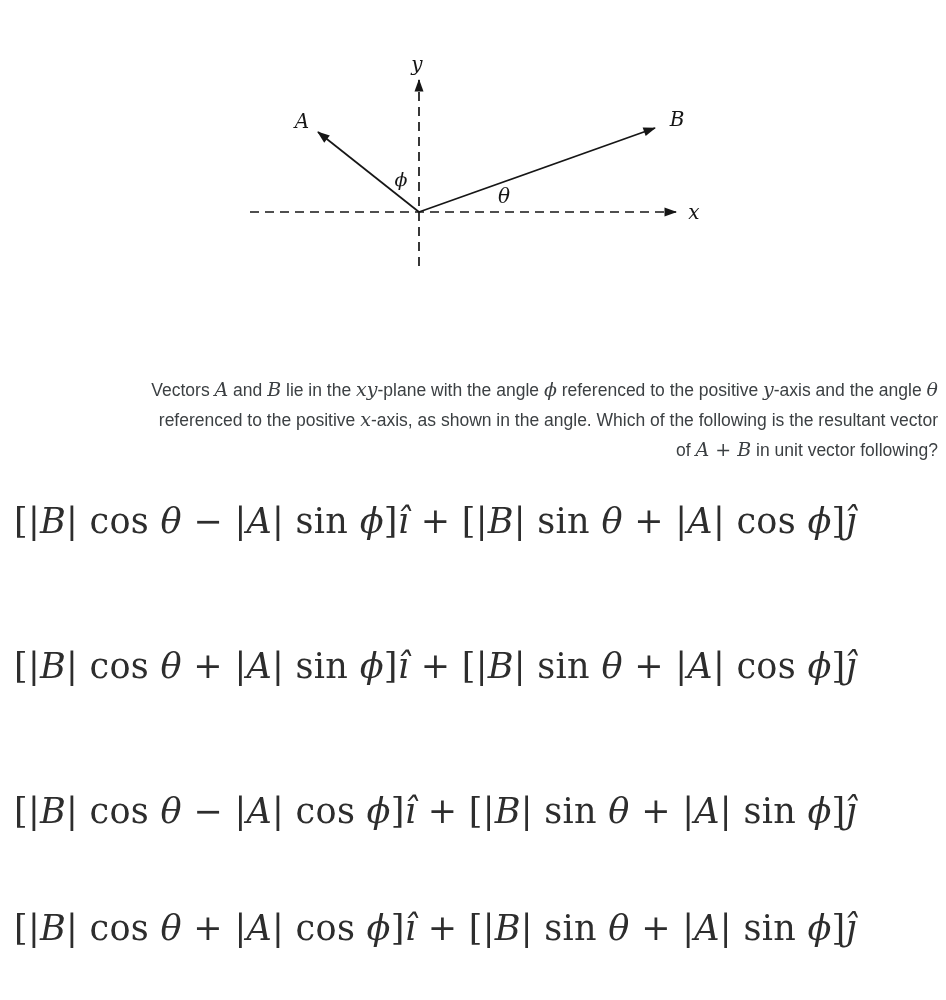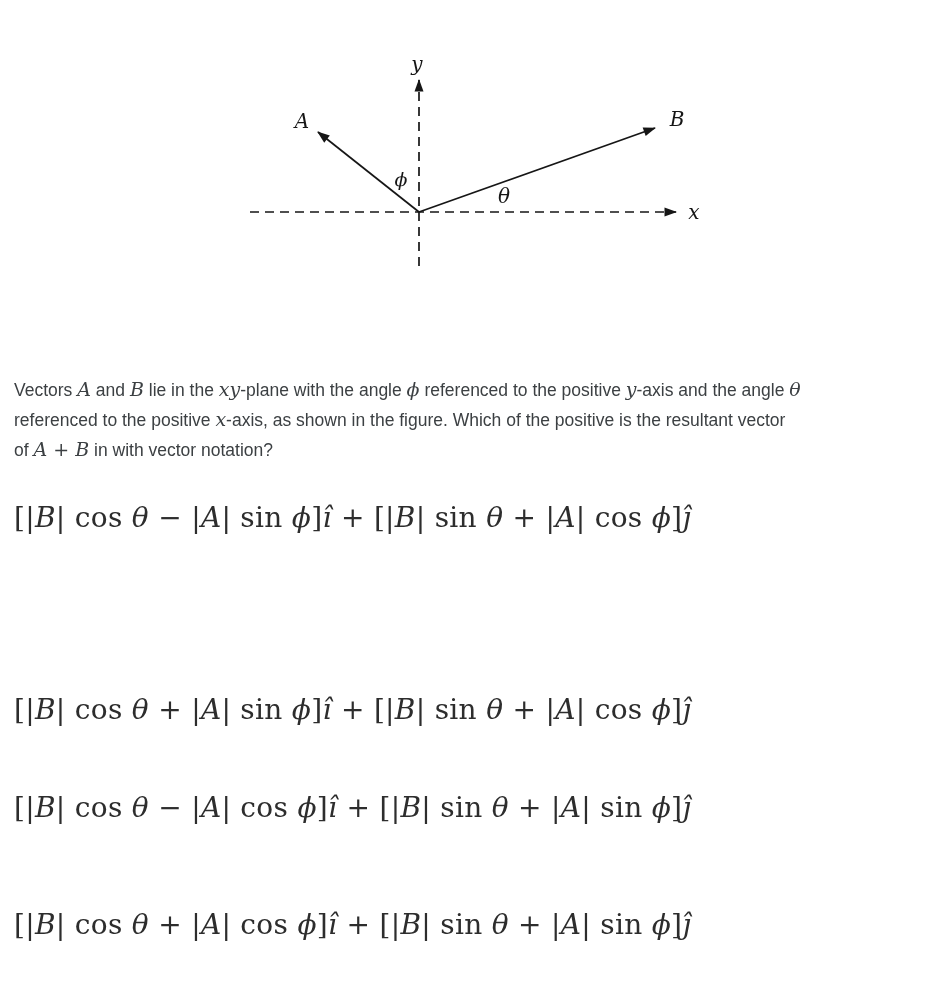--- a/index.html
+++ b/index.html
@@ -34,42 +34,43 @@
     font-family:"DejaVu Serif", serif;
     font-style:italic;
     fill:var(--d-ink);
     font-size:20px;
   }
   .fig-label.small{ font-size:19px; }
   
   .question{
     position:absolute; top:375px; left:14px; width:924px;
     color:var(--q-ink);
+    text-align:right;
   }
   .qline{
     font-size:17.5px; line-height:29px; white-space:nowrap;
   }
   .qline .math{
     font-family:"DejaVu Serif", serif;
     font-style:italic;
     font-size:19px;
   }
   .qline .rm{ font-family:"Liberation Sans", sans-serif; }
   
   .option{
     position:absolute; left:14px; height:46px;
     cursor:pointer; white-space:nowrap;
   }
   .option-1{ top:501px; }
-  .option-2{ top:646px;margin-top:47px; }
+  .option-2{ top:646px; }
   .option-3{ top:791px;text-align:right; }
   .option-4{ top:908px; }
   .formula{
     font-family:"DejaVu Serif", serif;
-    font-size:28px;
+    font-size:35px;
     color:var(--f-ink);
     letter-spacing:0.3px;
   }
   .formula .math{ font-style:italic; }
   .formula .rm{ font-style:normal; }
 </style>
 </head>
 <body>
 
 <div class="page">
@@ -92,22 +93,22 @@
       <text class="fig-label" x="694" y="219" text-anchor="middle">x</text>
       <text class="fig-label" x="302" y="128" text-anchor="middle">A</text>
       <text class="fig-label" x="677" y="126" text-anchor="middle">B</text>
       <text class="fig-label small" x="401" y="186" text-anchor="middle">ϕ</text>
       <text class="fig-label" x="504" y="203" text-anchor="middle">θ</text>
     </svg>
   </div>
 
   <div class="question">
     <p class="qline"><span class="rm">Vectors </span><span class="math">A</span><span class="rm"> and </span><span class="math">B</span><span class="rm"> lie in the </span><span class="math">xy</span><span class="rm">-plane with the angle </span><span class="math">ϕ</span><span class="rm"> referenced to the positive </span><span class="math">y</span><span class="rm">-axis and the angle </span><span class="math">θ</span></p>
-    <p class="qline"><span class="rm">referenced to the positive </span><span class="math">x</span><span class="rm">-axis, as shown in the figure. Which of the positive is the resultant vector</span></p>
-    <p class="qline"><span class="rm">of </span><span class="math">A + B</span><span class="rm"> in with vector notation?</span></p>
+    <p class="qline"><span class="rm">referenced to the positive </span><span class="math">x</span><span class="rm">-axis, as shown in the angle. Which of the following is the resultant vector</span></p>
+    <p class="qline"><span class="rm">of </span><span class="math">A + B</span><span class="rm"> in unit vector following?</span></p>
   </div>
 
   <div class="option option-1">
     <span class="formula"><span class="rm">[|</span><span class="math">B</span><span class="rm">| cos </span><span class="math">θ</span><span class="rm"> − |</span><span class="math">A</span><span class="rm">| sin </span><span class="math">ϕ</span><span class="rm">]</span><span class="math">î</span><span class="rm"> + [|</span><span class="math">B</span><span class="rm">| sin </span><span class="math">θ</span><span class="rm"> + |</span><span class="math">A</span><span class="rm">| cos </span><span class="math">ϕ</span><span class="rm">]</span><span class="math">ĵ</span></span>
   </div>
   <div class="option option-2">
     <span class="formula"><span class="rm">[|</span><span class="math">B</span><span class="rm">| cos </span><span class="math">θ</span><span class="rm"> + |</span><span class="math">A</span><span class="rm">| sin </span><span class="math">ϕ</span><span class="rm">]</span><span class="math">î</span><span class="rm"> + [|</span><span class="math">B</span><span class="rm">| sin </span><span class="math">θ</span><span class="rm"> + |</span><span class="math">A</span><span class="rm">| cos </span><span class="math">ϕ</span><span class="rm">]</span><span class="math">ĵ</span></span>
   </div>
   <div class="option option-3">
     <span class="formula"><span class="rm">[|</span><span class="math">B</span><span class="rm">| cos </span><span class="math">θ</span><span class="rm"> − |</span><span class="math">A</span><span class="rm">| cos </span><span class="math">ϕ</span><span class="rm">]</span><span class="math">î</span><span class="rm"> + [|</span><span class="math">B</span><span class="rm">| sin </span><span class="math">θ</span><span class="rm"> + |</span><span class="math">A</span><span class="rm">| sin </span><span class="math">ϕ</span><span class="rm">]</span><span class="math">ĵ</span></span>

